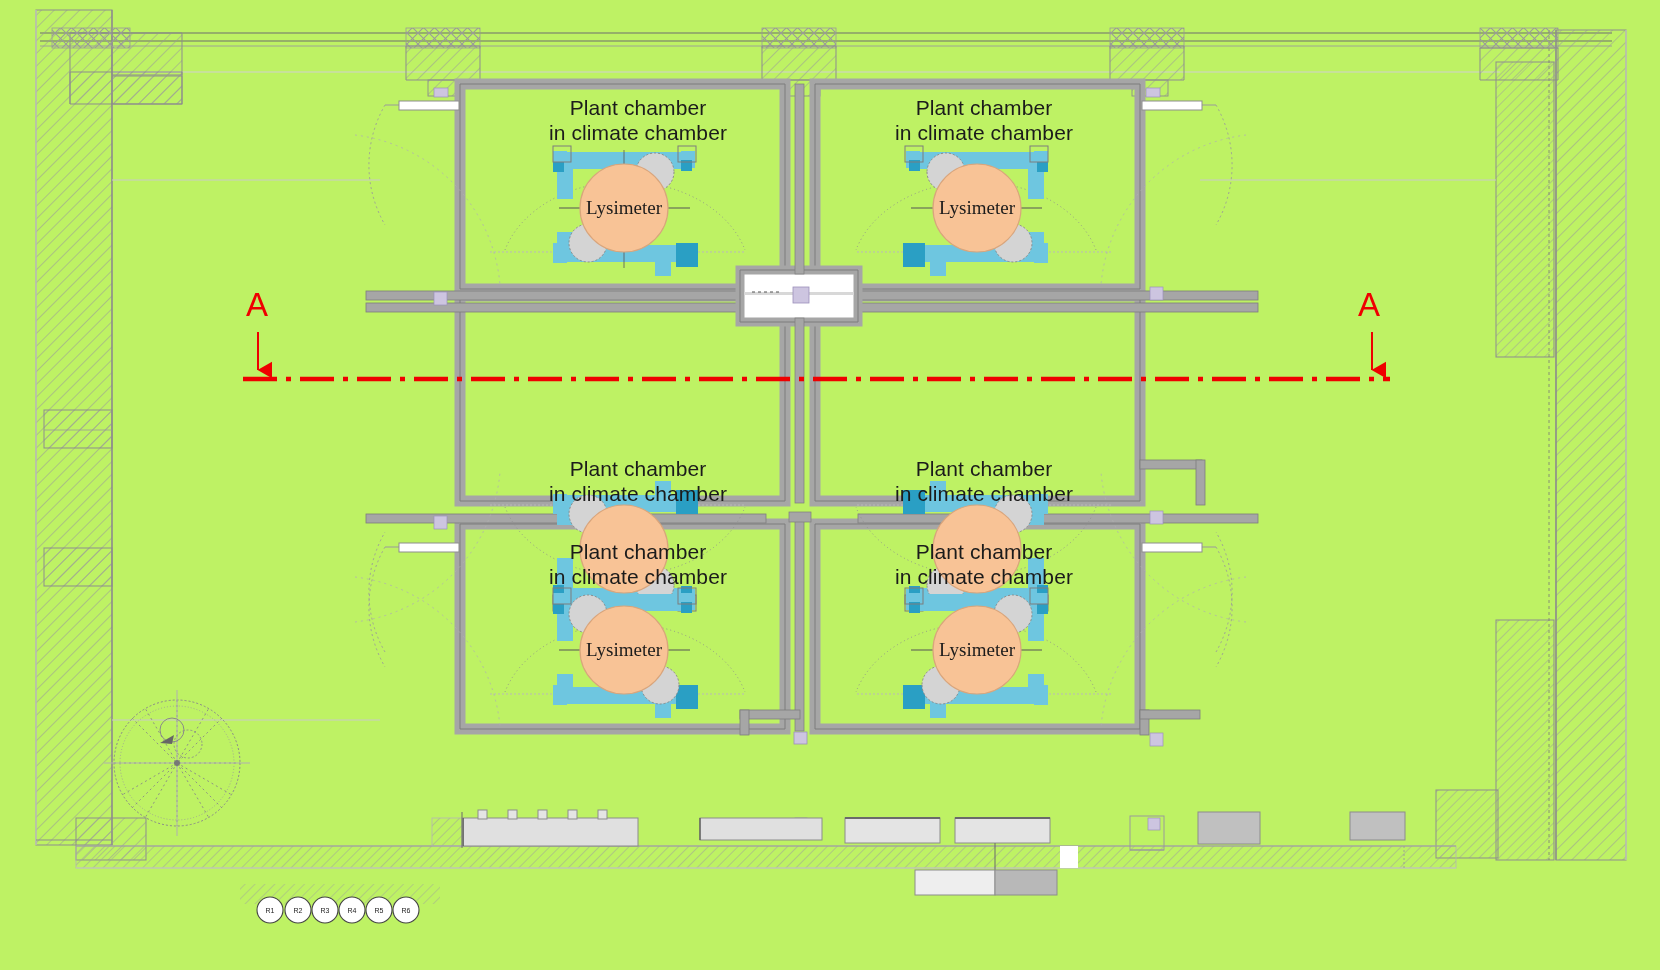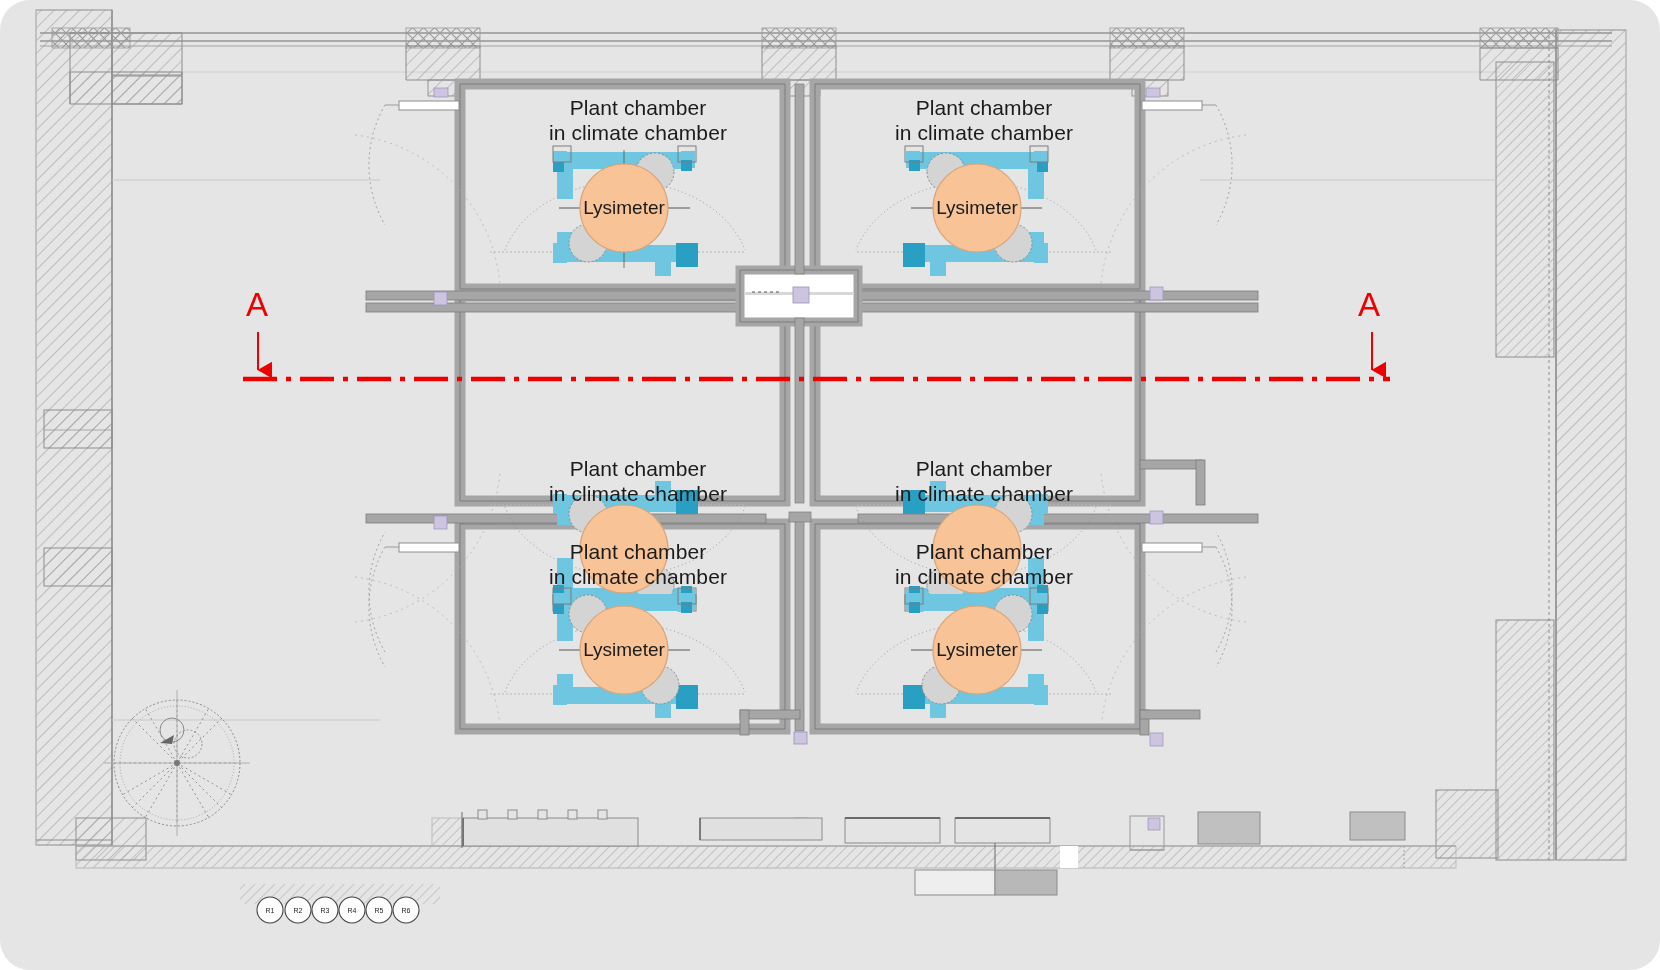--- a/index.html
+++ b/index.html
@@ -1,22 +1,22 @@
 <!DOCTYPE html>
 <html><head>
 <meta charset="utf-8">
 <style>
   html,body{margin:0;padding:0;background:#ffffff;}
   body{font-family:"Liberation Sans",sans-serif;}
-  #stage{position:relative;width:1660px;height:970px;background:#e5e5e5;overflow:hidden;border-radius:30px;}
+  #stage{position:relative;width:1660px;height:970px;background:#bef264;overflow:hidden;}
   #plan{position:absolute;left:0;top:0;width:1660px;height:970px;}
   .lbl{position:absolute;text-align:center;color:#1b1b1b;font-family:"Liberation Sans",sans-serif;
        font-size:21px;line-height:25px;white-space:nowrap;letter-spacing:.1px;}
   .lys-lbl{position:absolute;text-align:center;color:#1b1b1b;font-size:19px;white-space:nowrap;
-       transform:translate(-50%,-50%);}
+       transform:translate(-50%,-50%);font-family:Liberation Serif, serif;}
   .sec-lbl{position:absolute;color:#ef0000;font-size:33px;line-height:33px;font-family:"Liberation Sans",sans-serif;}
   .rlbl{position:absolute;font-size:7px;color:#222;transform:translate(-50%,-50%);}
 </style>
 </head>
 <body>
 
 <div id="stage">
 
   <svg id="plan" viewBox="0 0 1660 970">
     <defs>

